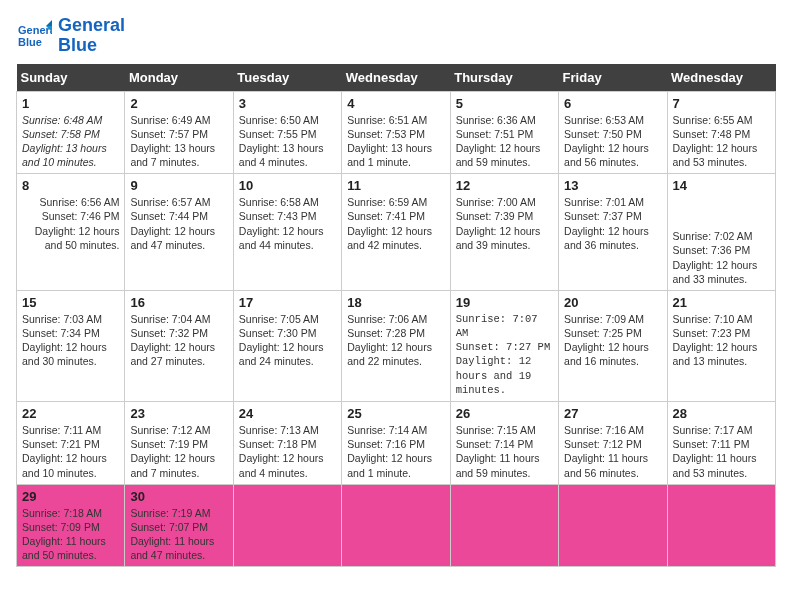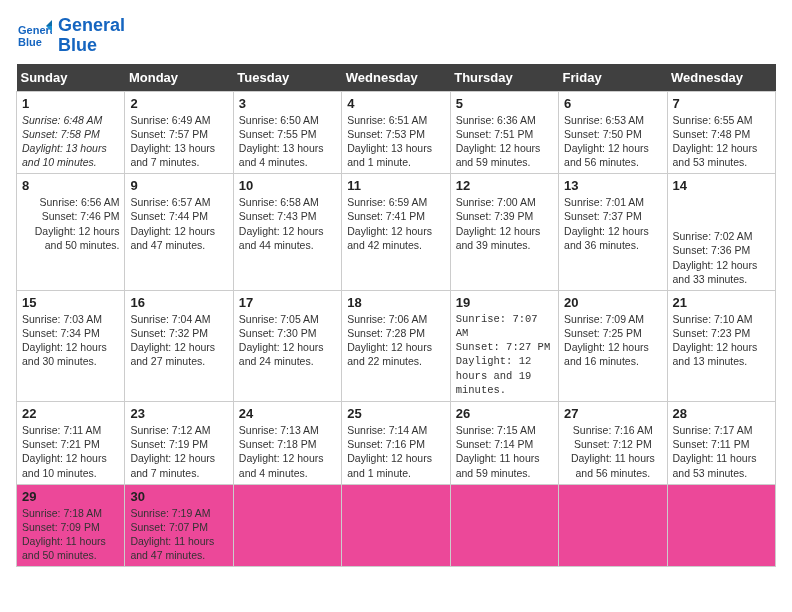--- a/index.html
+++ b/index.html
@@ -282,21 +282,21 @@
 Daylight: 12 hours and 1 minute.</div>
         </td>
         <td>
           <span class="day-num">26</span>
           <div class="day-info" style="white-space: pre-line;">Sunrise: 7:15 AM
 Sunset: 7:14 PM
 Daylight: 11 hours and 59 minutes.</div>
         </td>
         <td>
           <span class="day-num">27</span>
-          <div class="day-info" style="white-space: pre-line; text-align: center;">Sunrise: 7:16 AM
+          <div class="day-info" style="white-space: pre-line;">Sunrise: 7:16 AM
 Sunset: 7:12 PM
 Daylight: 11 hours and 56 minutes.</div>
         </td>
         <td>
           <span class="day-num">28</span>
           <div class="day-info" style="white-space: pre-line;">Sunrise: 7:17 AM
 Sunset: 7:11 PM
 Daylight: 11 hours and 53 minutes.</div>
         </td>
       </tr>

